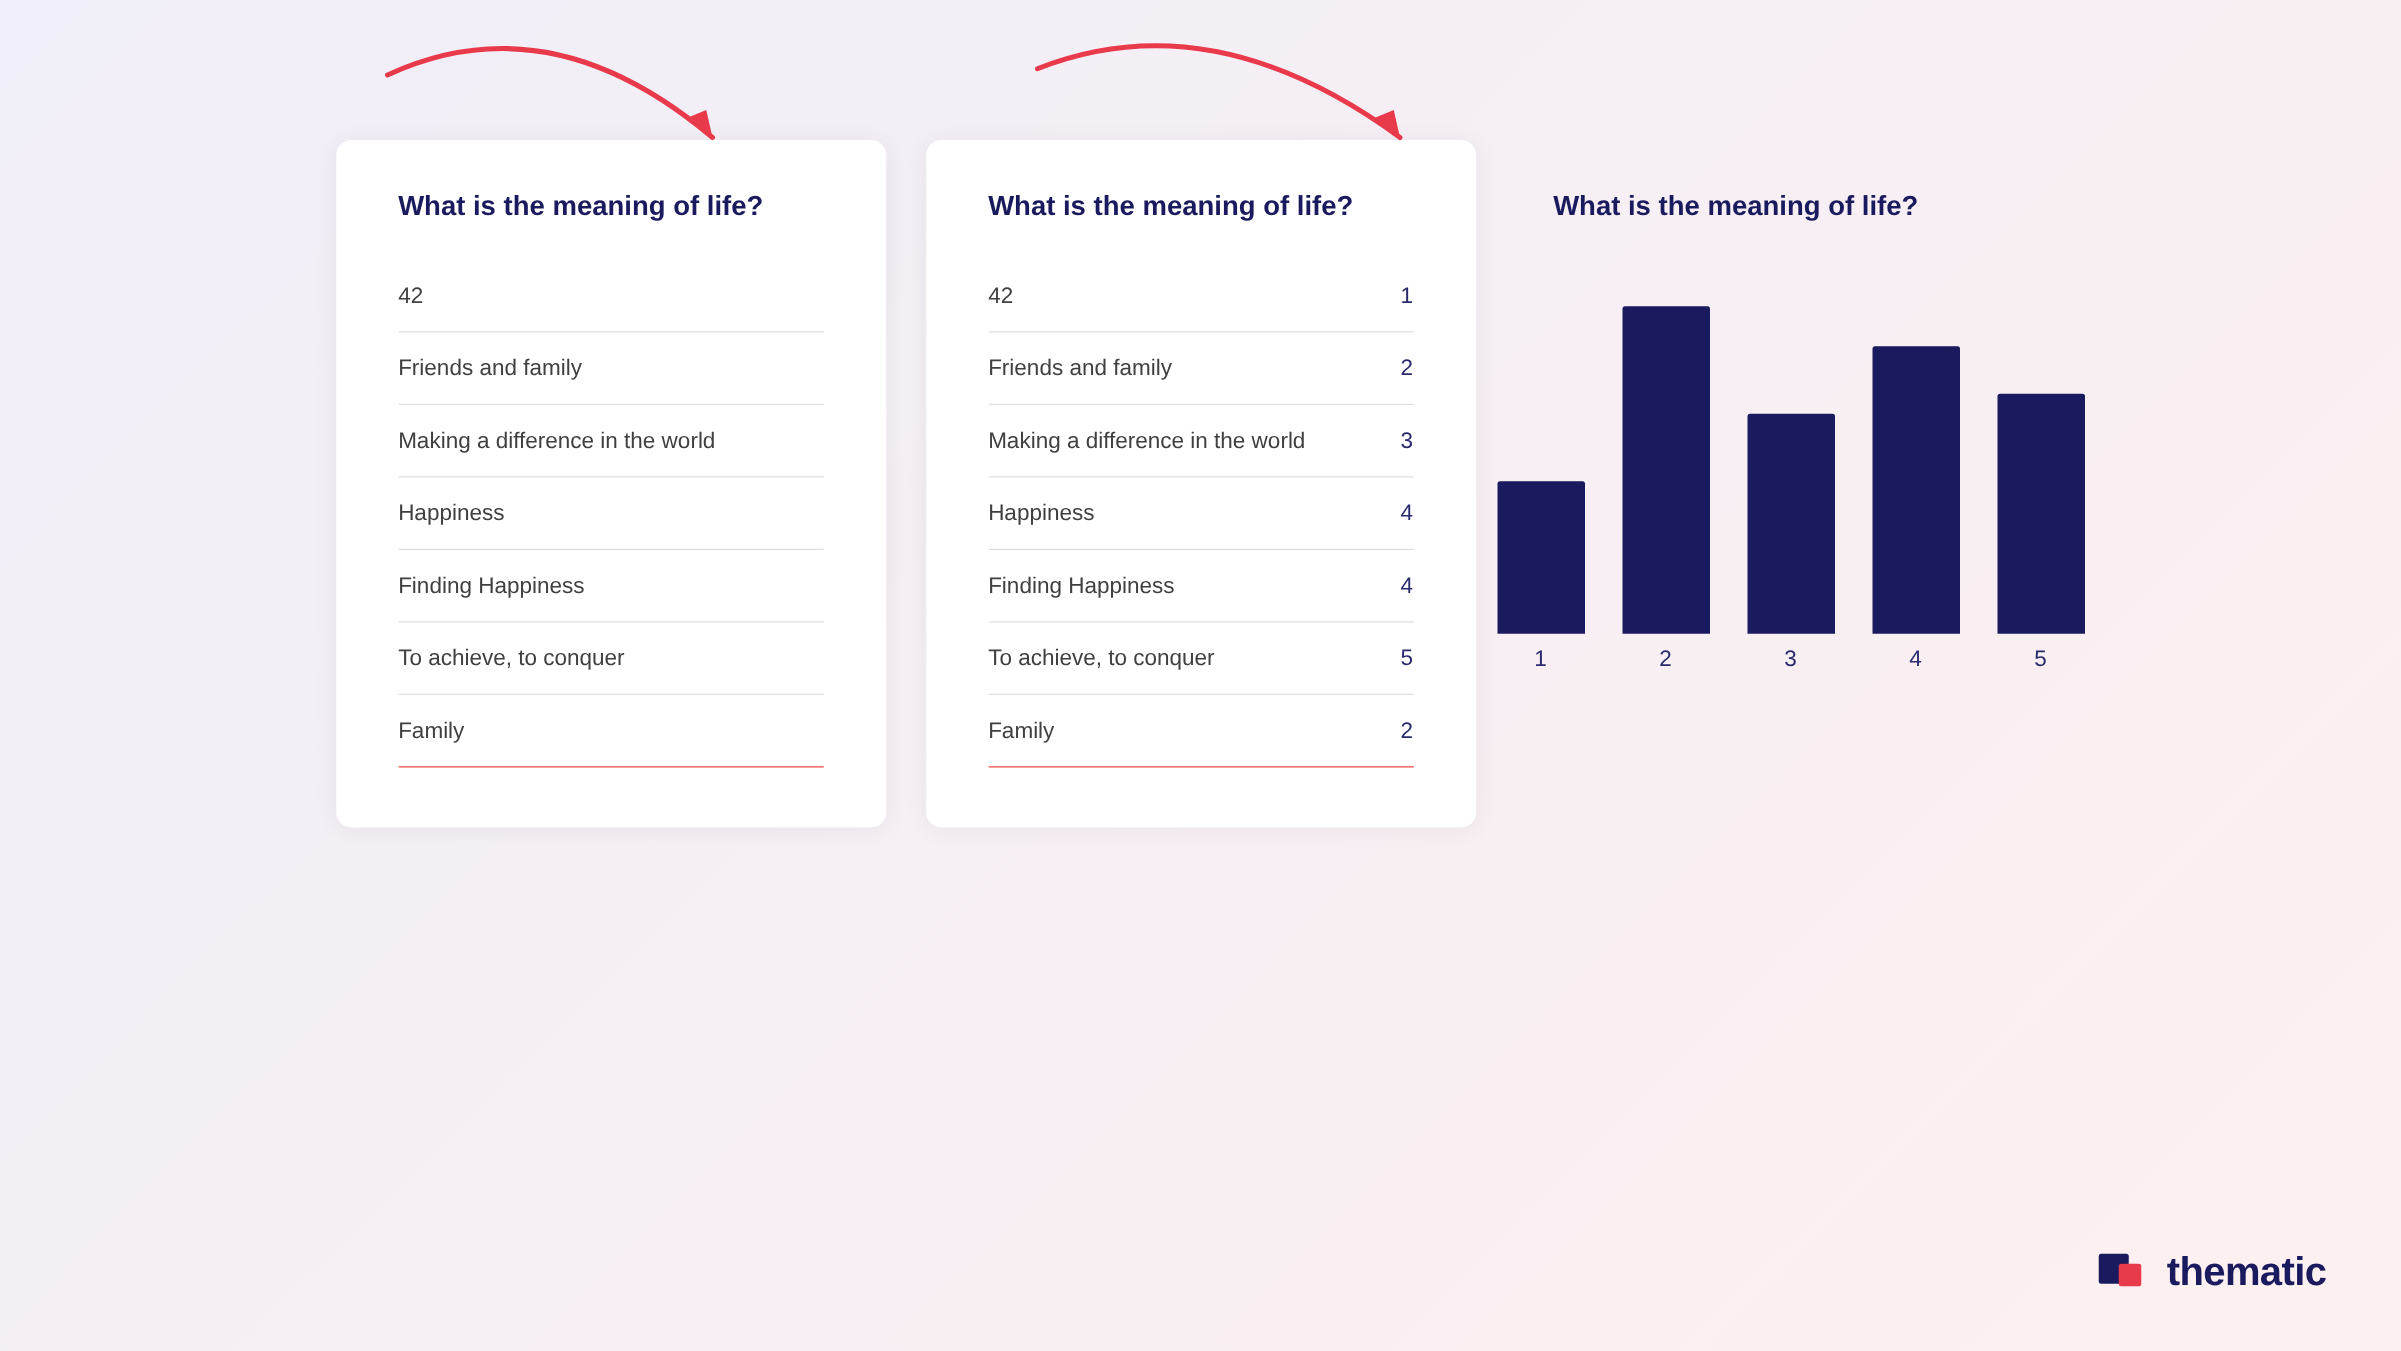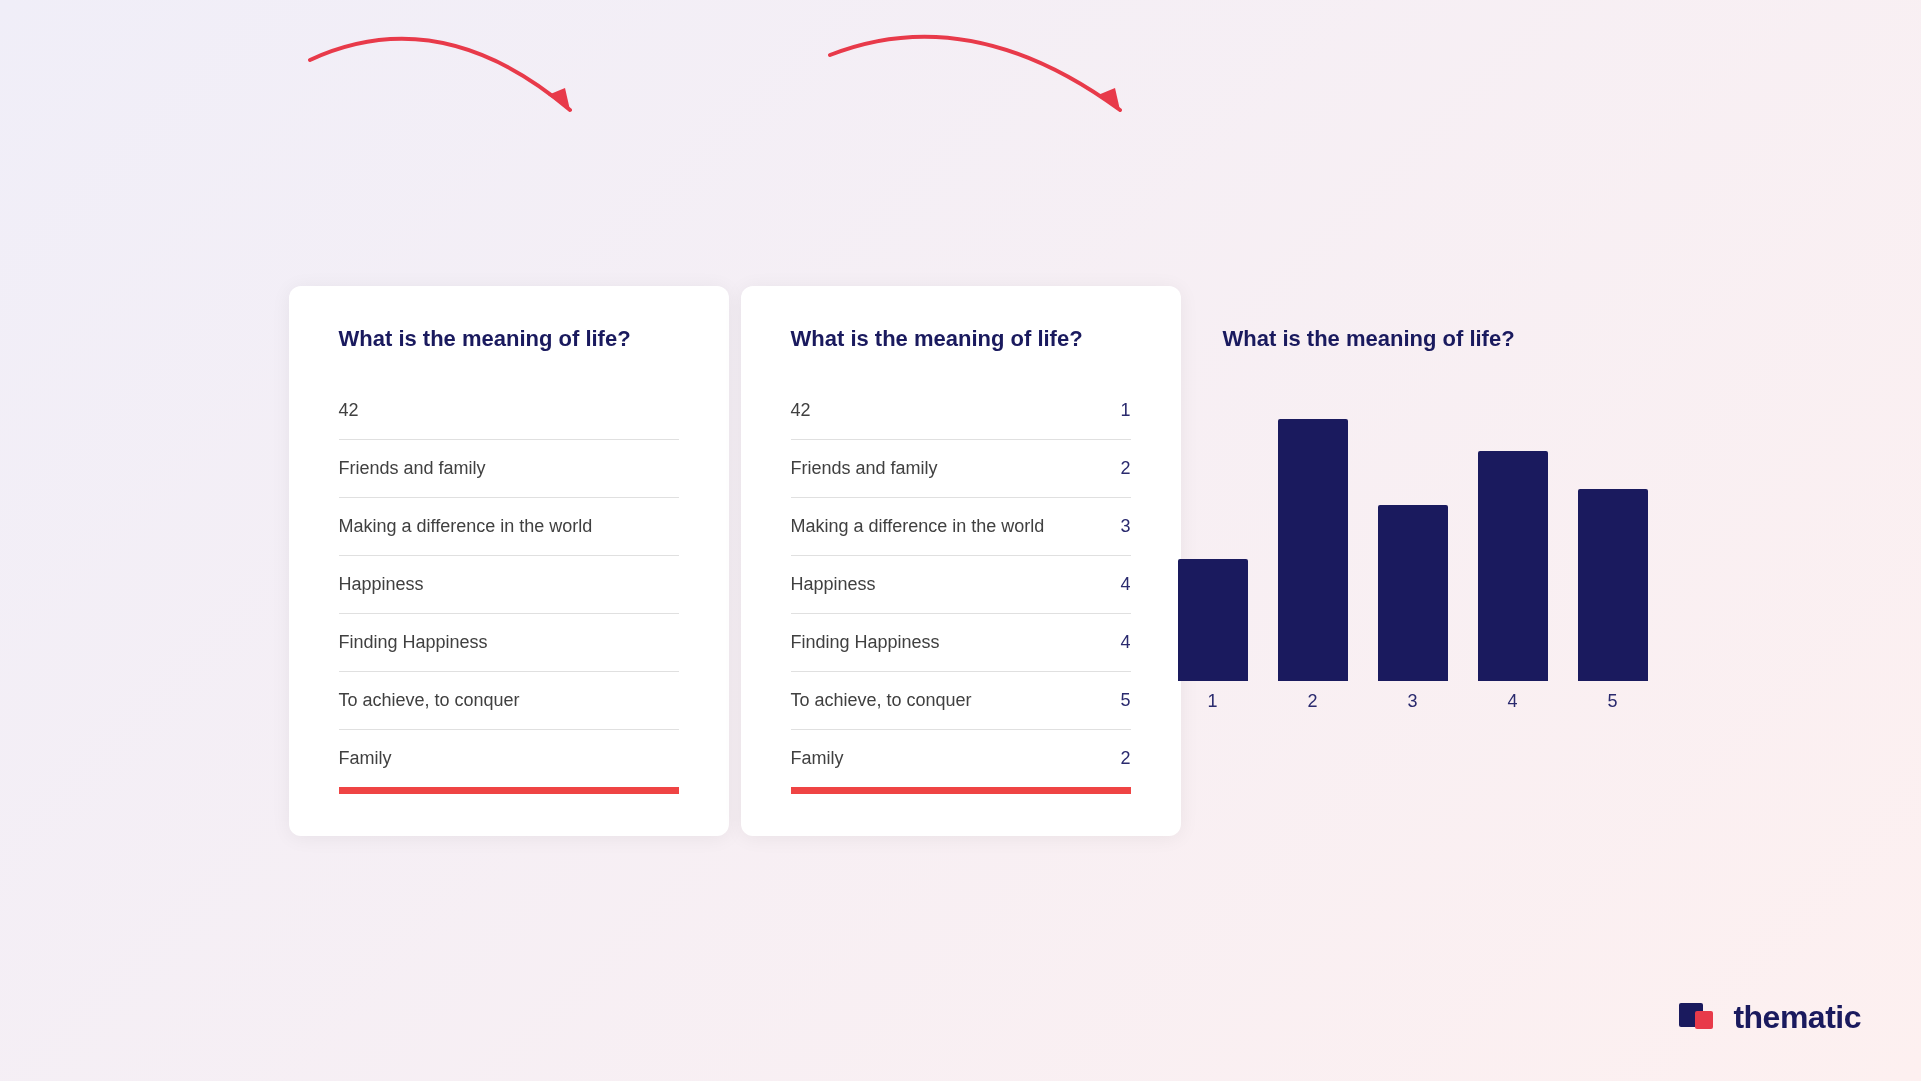--- a/index.html
+++ b/index.html
@@ -8,24 +8,24 @@
       width: 1921px;
       height: 1081px;
       background: linear-gradient(135deg, #f0eef8 0%, #fdf0f0 100%);
       font-family: 'Arial', sans-serif;
       overflow: hidden;
       position: relative;
     }
 
     .main-container {
       display: flex;
-      align-items: center;
+      align-items: flex-start;
       justify-content: center;
-      padding: 81px 60px 40px 60px;
-      gap: 12px;
+      padding: 112px 60px 40px 60px;
+      gap: 32px;
       height: 100%;
     }
 
     
     .arrows-layer {
       position: absolute;
       top: 0;
       left: 0;
       width: 100%;
       height: 200px;
@@ -52,21 +52,21 @@
 
     .list-item {
       display: flex;
       justify-content: space-between;
       align-items: center;
       padding: 18px 0;
       border-bottom: 1px solid #e0e0e0;
     }
 
     .list-item:last-child {
-      border-bottom: 7px solid #ef4444;
+      border-bottom: 1px solid #ef4444;
     }
 
     .list-item-label {
       font-size: 18px;
       color: #404040;
     }
 
     .list-item-count {
       font-size: 18px;
       color: #2a2a6e;

